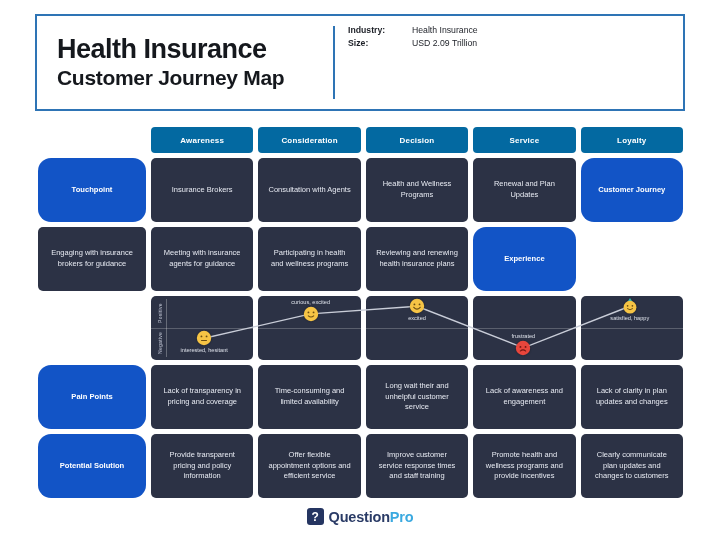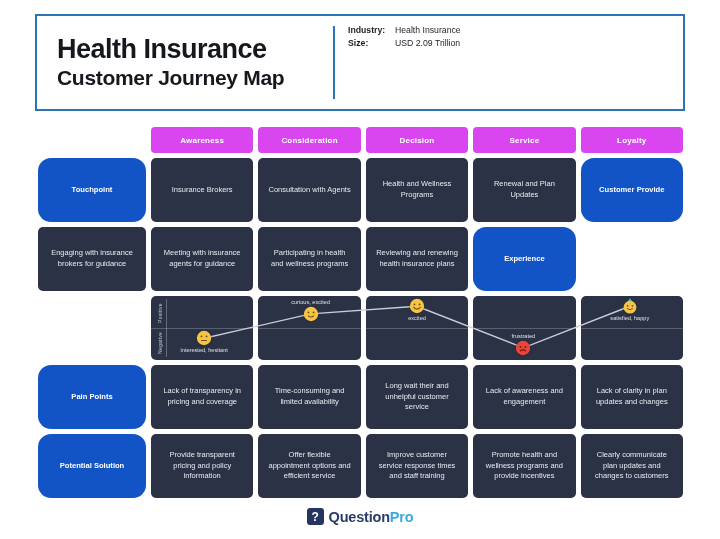--- a/index.html
+++ b/index.html
@@ -9,29 +9,29 @@
   
   .hero{position:absolute;left:35px;top:14px;width:650px;height:97px;
         border:2px solid #2e74b5;box-sizing:border-box;display:flex;background:#fff;}
   .hero-title{width:296px;display:flex;flex-direction:column;justify-content:center;
               padding-left:20px;box-sizing:border-box;}
   .hero-t1{font-size:27px;font-weight:bold;color:#15181d;letter-spacing:-.5px;line-height:1.05;}
   .hero-t2{font-size:21px;font-weight:600;color:#15181d;letter-spacing:-.3px;line-height:1.15;margin-top:2px;}
   .hero-divider{width:2px;background:#2e74b5;margin:10px 0;}
   .hero-info{flex:1;padding:8px 16px 6px 13px;box-sizing:border-box;}
   .kv{display:flex;font-size:8.7px;line-height:1.5;color:#1c1f26;}
-  .kv .k{font-weight:bold;width:47px;}
+  .kv .k{font-weight:bold;width:64px;}
   .hero-desc{margin:4px 0 0 0;font-size:7.6px;line-height:1.42;color:#3c4148;}
 
   
   .table{position:absolute;left:38px;top:127px;width:645px;display:grid;
          grid-template-columns:108px repeat(5,1fr);
          grid-template-rows:26px repeat(5,64px);gap:5px;}
   .corner{background:transparent;}
-  .stage{background:#d946ef;border-radius:4px;display:flex;align-items:center;justify-content:center;
+  .stage{background:#0369a1;border-radius:4px;display:flex;align-items:center;justify-content:center;
          color:#fff;font-size:8px;font-weight:bold;letter-spacing:.2px;}
   .rowlabel{background:#1254c6;border-radius:13px;display:flex;align-items:center;justify-content:center;
             color:#fff;font-size:7.6px;font-weight:bold;text-align:center;line-height:1.4;padding:4px;}
   .cell{background:#2c3245;border-radius:5px;display:flex;align-items:center;justify-content:center;
         color:#e7eaf2;font-size:7.5px;line-height:1.45;text-align:center;padding:5px 9px;box-sizing:border-box;}
 
   
   .exp-wrap{grid-column:2/7;position:relative;}
   .exp-grid{display:grid;grid-template-columns:repeat(5,1fr);gap:5px;height:100%;}
   .exp-cell{background:#2c3245;border-radius:5px;position:relative;overflow:hidden;}
@@ -89,21 +89,21 @@
     <div class="stage">Decision</div>
     <div class="stage">Service</div>
     <div class="stage">Loyalty</div>
 
     <div class="rowlabel">Touchpoint</div>
     <div class="cell">Insurance Brokers</div>
     <div class="cell">Consultation with Agents</div>
     <div class="cell">Health and Wellness Programs</div>
     <div class="cell">Renewal and Plan Updates</div>
 
-    <div class="rowlabel">Customer Provide</div>
+    <div class="rowlabel">Customer Journey</div>
     <div class="cell">Engaging with insurance brokers for guidance</div>
     <div class="cell">Meeting with insurance agents for guidance</div>
     <div class="cell">Participating in health and wellness programs</div>
     <div class="cell">Reviewing and renewing health insurance plans</div>
 
     <div class="rowlabel">Experience</div>
     <div class="exp-wrap" id="exp-wrap">
       <div class="exp-grid">
         <div class="exp-cell">
           <div class="axis">

